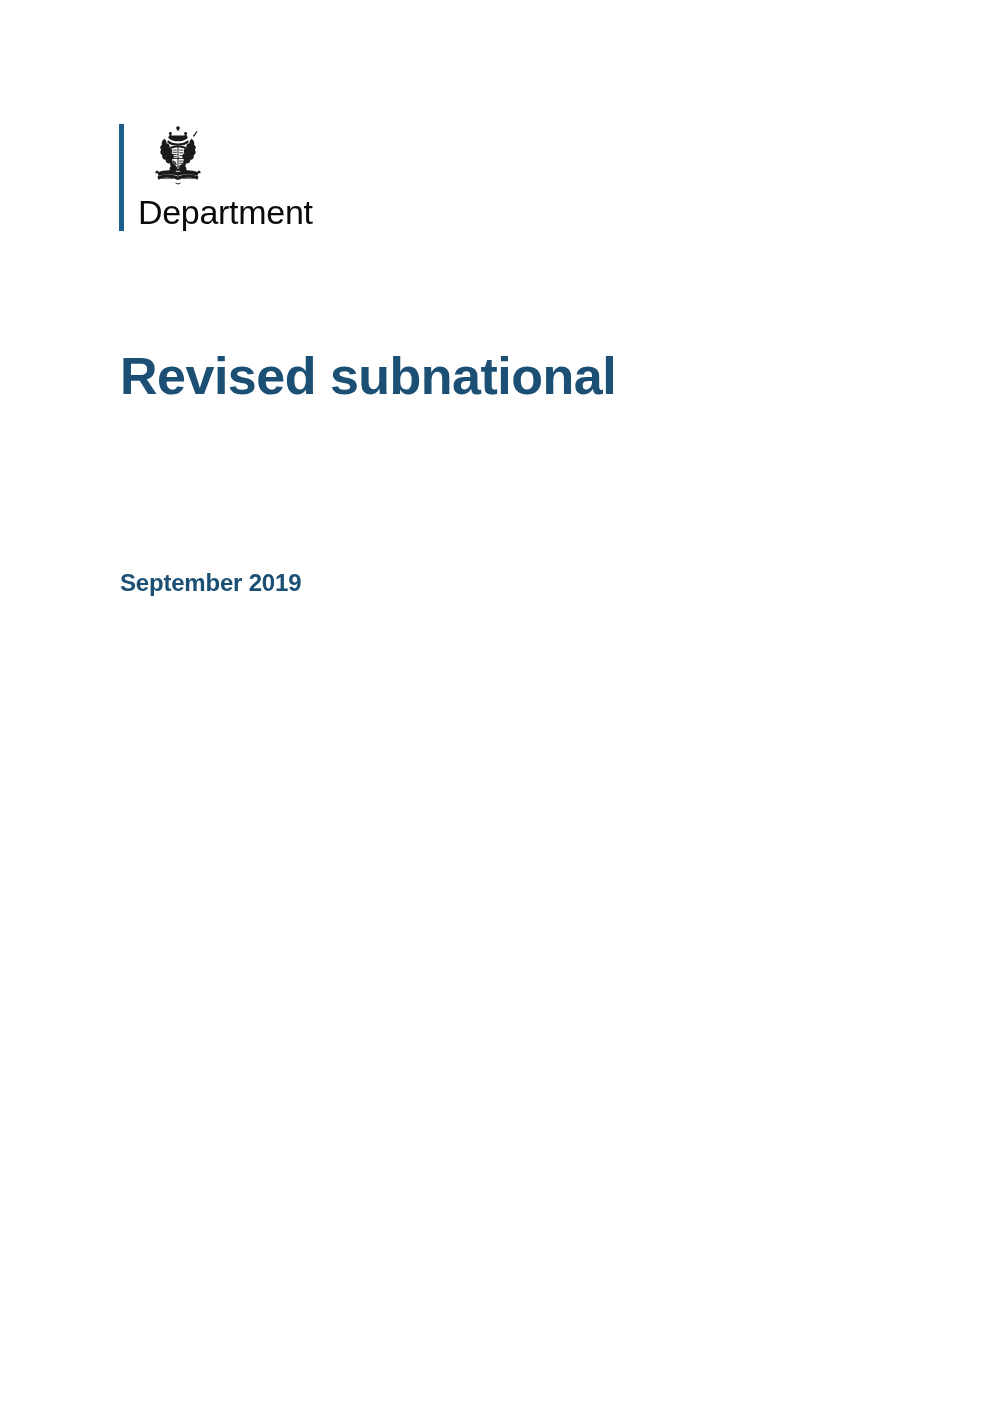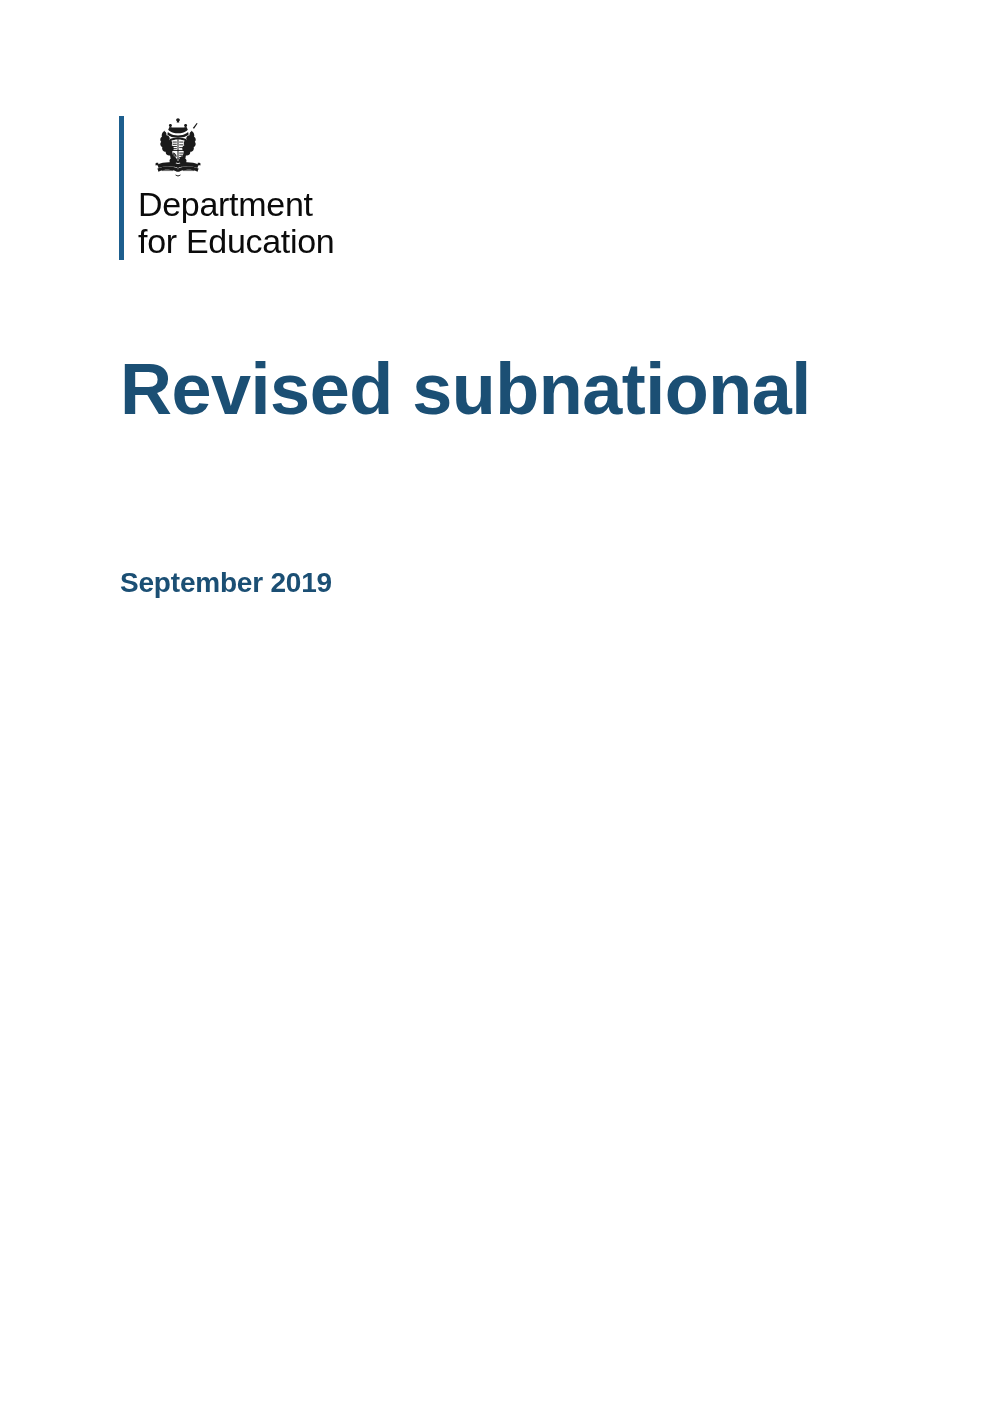--- a/index.html
+++ b/index.html
@@ -19,21 +19,21 @@
   .page {
     position: absolute;
     inset: 0;
     background: #ffffff;
   }
 
   
   .logo-block {
     position: absolute;
     left: 119px;
-    top: 116px;
+    top: 124px;
     display: flex;
     align-items: stretch;
   }
 
   .logo-rule {
     width: 5px;
     background: #1d5e8e;
     flex: 0 0 5px;
     align-self: stretch;
   }
@@ -65,35 +65,35 @@
 
   
   .title {
     position: absolute;
     left: 120px;
     top: 300px;
     width: 800px;
     color: #1b4f74;
     font-family: "Liberation Sans", sans-serif;
     font-weight: bold;
-    font-size: 72px;
+    font-size: 52px;
     line-height: 82px;
     letter-spacing: -0.5px;
   }
   .title-line { display: block; white-space: pre; }
 
   
   .subtitle {
     position: absolute;
     left: 120px;
     top: 566px;
     color: #1b4f74;
     font-family: "Liberation Sans", sans-serif;
     font-weight: bold;
-    font-size: 28px;
+    font-size: 24px;
     line-height: 34px;
     letter-spacing: -0.2px;
     white-space: pre;
   }
 </style>
 </head>
 <body>
 
 <div class="page">
 
@@ -159,21 +159,21 @@
 
           <rect x="21" y="50.4" width="12" height="0.75" opacity="0.85"></rect>
           <rect x="41" y="50.4" width="12" height="0.75" opacity="0.85"></rect>
           <rect x="21" y="54.3" width="11" height="0.75" opacity="0.85"></rect>
           <rect x="42" y="54.3" width="11" height="0.75" opacity="0.85"></rect>
 
           <path d="M34.3 58.2c.9.55 1.75 1.2 2.7 1.2.95 0 1.8-.65 2.7-1.2l-.45 1.35c-.7.45-1.45.85-2.25.85s-1.55-.4-2.25-.85l-.45-1.35z"></path>
         </g>
       </svg>
 
-      <div class="wordmark"><span>Department</span><br><span>for Education</span></div>
+      <div class="wordmark"><span>Department</span><br></div>
 
     </div>
   </div>
 
   <h1 class="title">
     <span class="title-line">Revised subnational</span>
   </h1>
 
   <div class="subtitle">September 2019</div>
 

